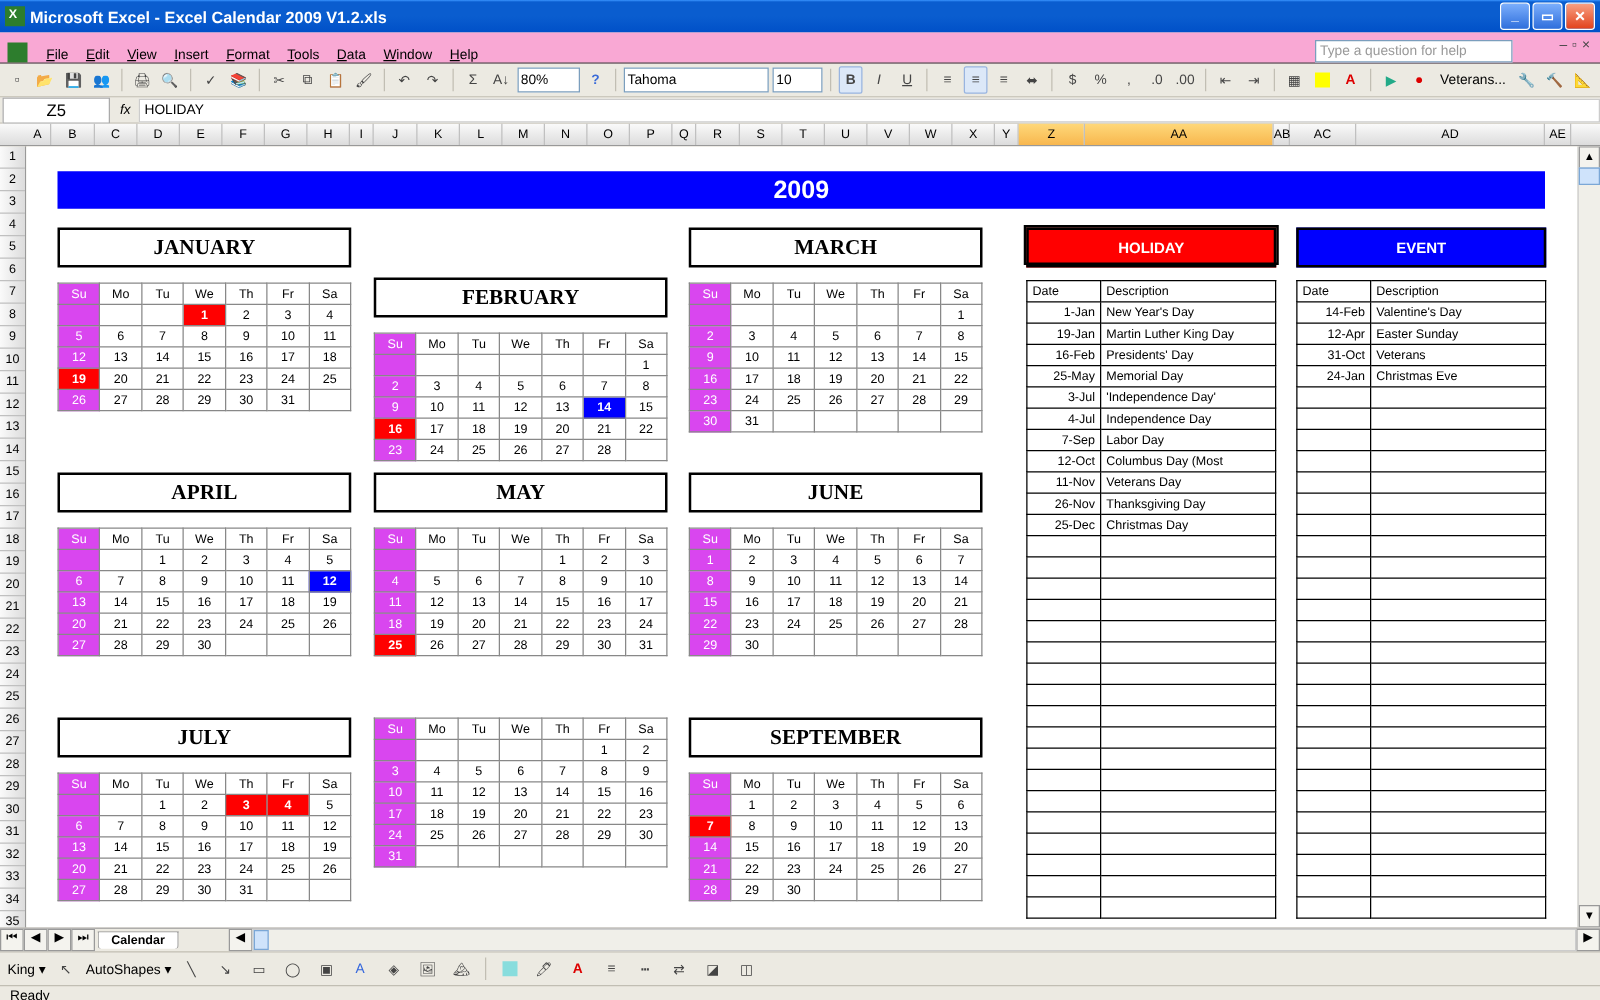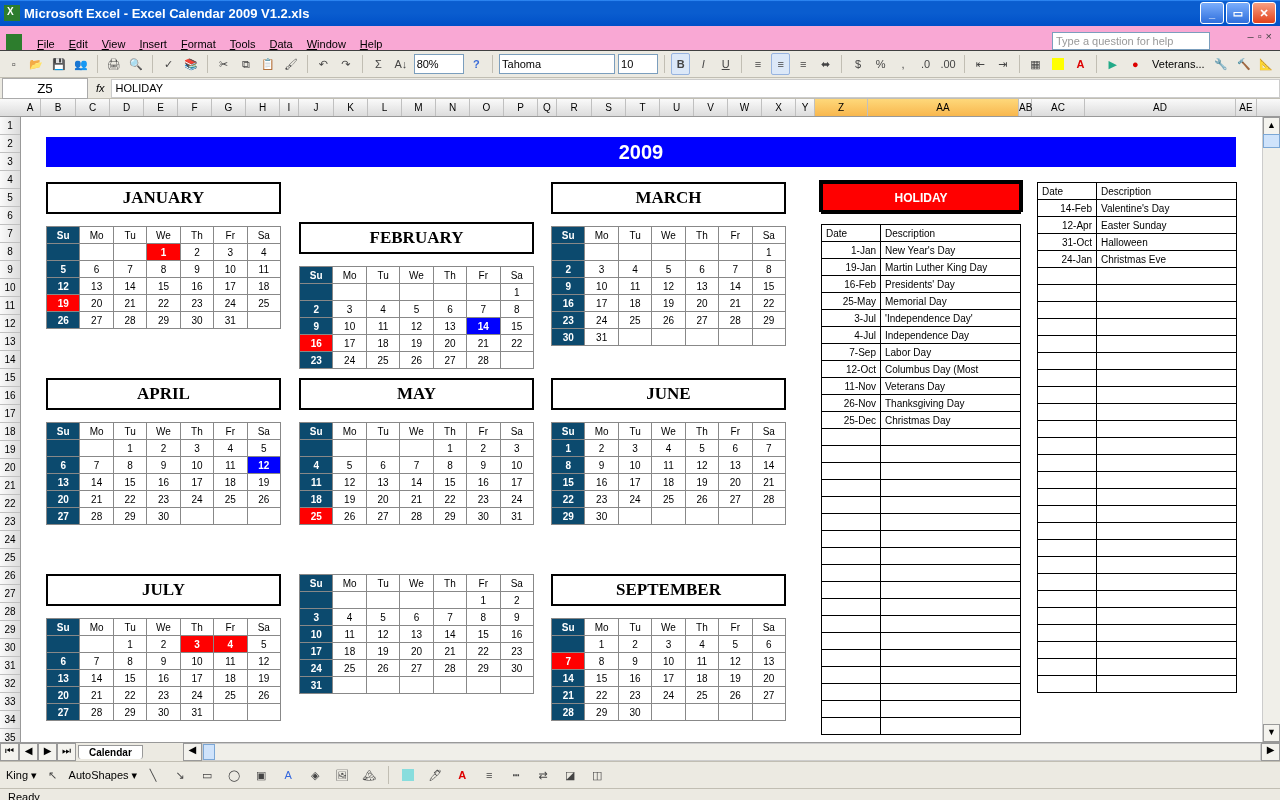--- a/index.html
+++ b/index.html
@@ -33,21 +33,21 @@
 .rowhdrs{width:20px;background:linear-gradient(to right,#fafafa,#dcdcdc);border-right:1px solid #999;flex-shrink:0}
 .rowhdrs .rh{height:17px;border-bottom:1px solid #c0c0c0;text-align:center;font-size:10px;line-height:17px}
 .sheet{flex:1;background:#fff;position:relative;overflow:hidden}
 
 .yearband{position:absolute;left:25px;top:20px;width:1190px;height:30px;background:#0000ff;color:#fff;font-size:20px;font-weight:bold;text-align:center;line-height:30px}
 .cal{position:absolute;width:235px}
 .cal .mname{height:28px;border:2px solid #000;text-align:center;font-size:17px;font-weight:bold;line-height:28px;margin-bottom:12px;font-family:serif}
 .cal table{border-collapse:collapse;width:100%}
 .cal th,.cal td{border:1px solid #888;width:33px;height:16px;text-align:center;font-size:10px;padding:0}
 .cal th{font-weight:normal;background:#fff}
-.cal .su{background:#0c4a6e;color:#fff;font-weight:bold}
+.cal .su{background:#d946ef;color:#fff;font-weight:normal}
 .cal .hol{background:#ff0000;color:#fff;font-weight:bold}
 .cal .evt{background:#0000ff;color:#fff;font-weight:bold}
 .boxhdr{height:28px;text-align:center;font-size:12px;font-weight:bold;line-height:28px;color:#fff;border:2px solid #000;margin-bottom:10px}
 .hhdr{background:#ff0000}
 .ehdr{background:#0000ff}
 .dtable{border-collapse:collapse;width:100%}
 .dtable td,.dtable th{border:1px solid #000;height:16px;font-size:10px;padding:0 4px;text-align:left}
 .dtable th{font-weight:normal}
 .dtable td.d{text-align:right;width:50px}
 .holpane{position:absolute;left:800px;top:65px;width:200px}
@@ -359,37 +359,38 @@
               <td></td>
             </tr>
             <tr>
               <td class="d"></td>
               <td></td>
             </tr>
           </tbody>
         </table>
     </div>
     <div class="evtpane">
+      <div class="boxhdr ehdr">EVENT</div>
       <table class="dtable" id="evttbl">
           <tbody>
             <tr>
               <th class="d">Date</th>
               <th>Description</th>
             </tr>
             <tr>
               <td class="d">14-Feb</td>
               <td>Valentine's Day</td>
             </tr>
             <tr>
               <td class="d">12-Apr</td>
               <td>Easter Sunday</td>
             </tr>
             <tr>
               <td class="d">31-Oct</td>
-              <td>Halloween</td>
+              <td>Veterans</td>
             </tr>
             <tr>
               <td class="d">24-Jan</td>
               <td>Christmas Eve</td>
             </tr>
             <tr>
               <td class="d"></td>
               <td></td>
             </tr>
             <tr>

